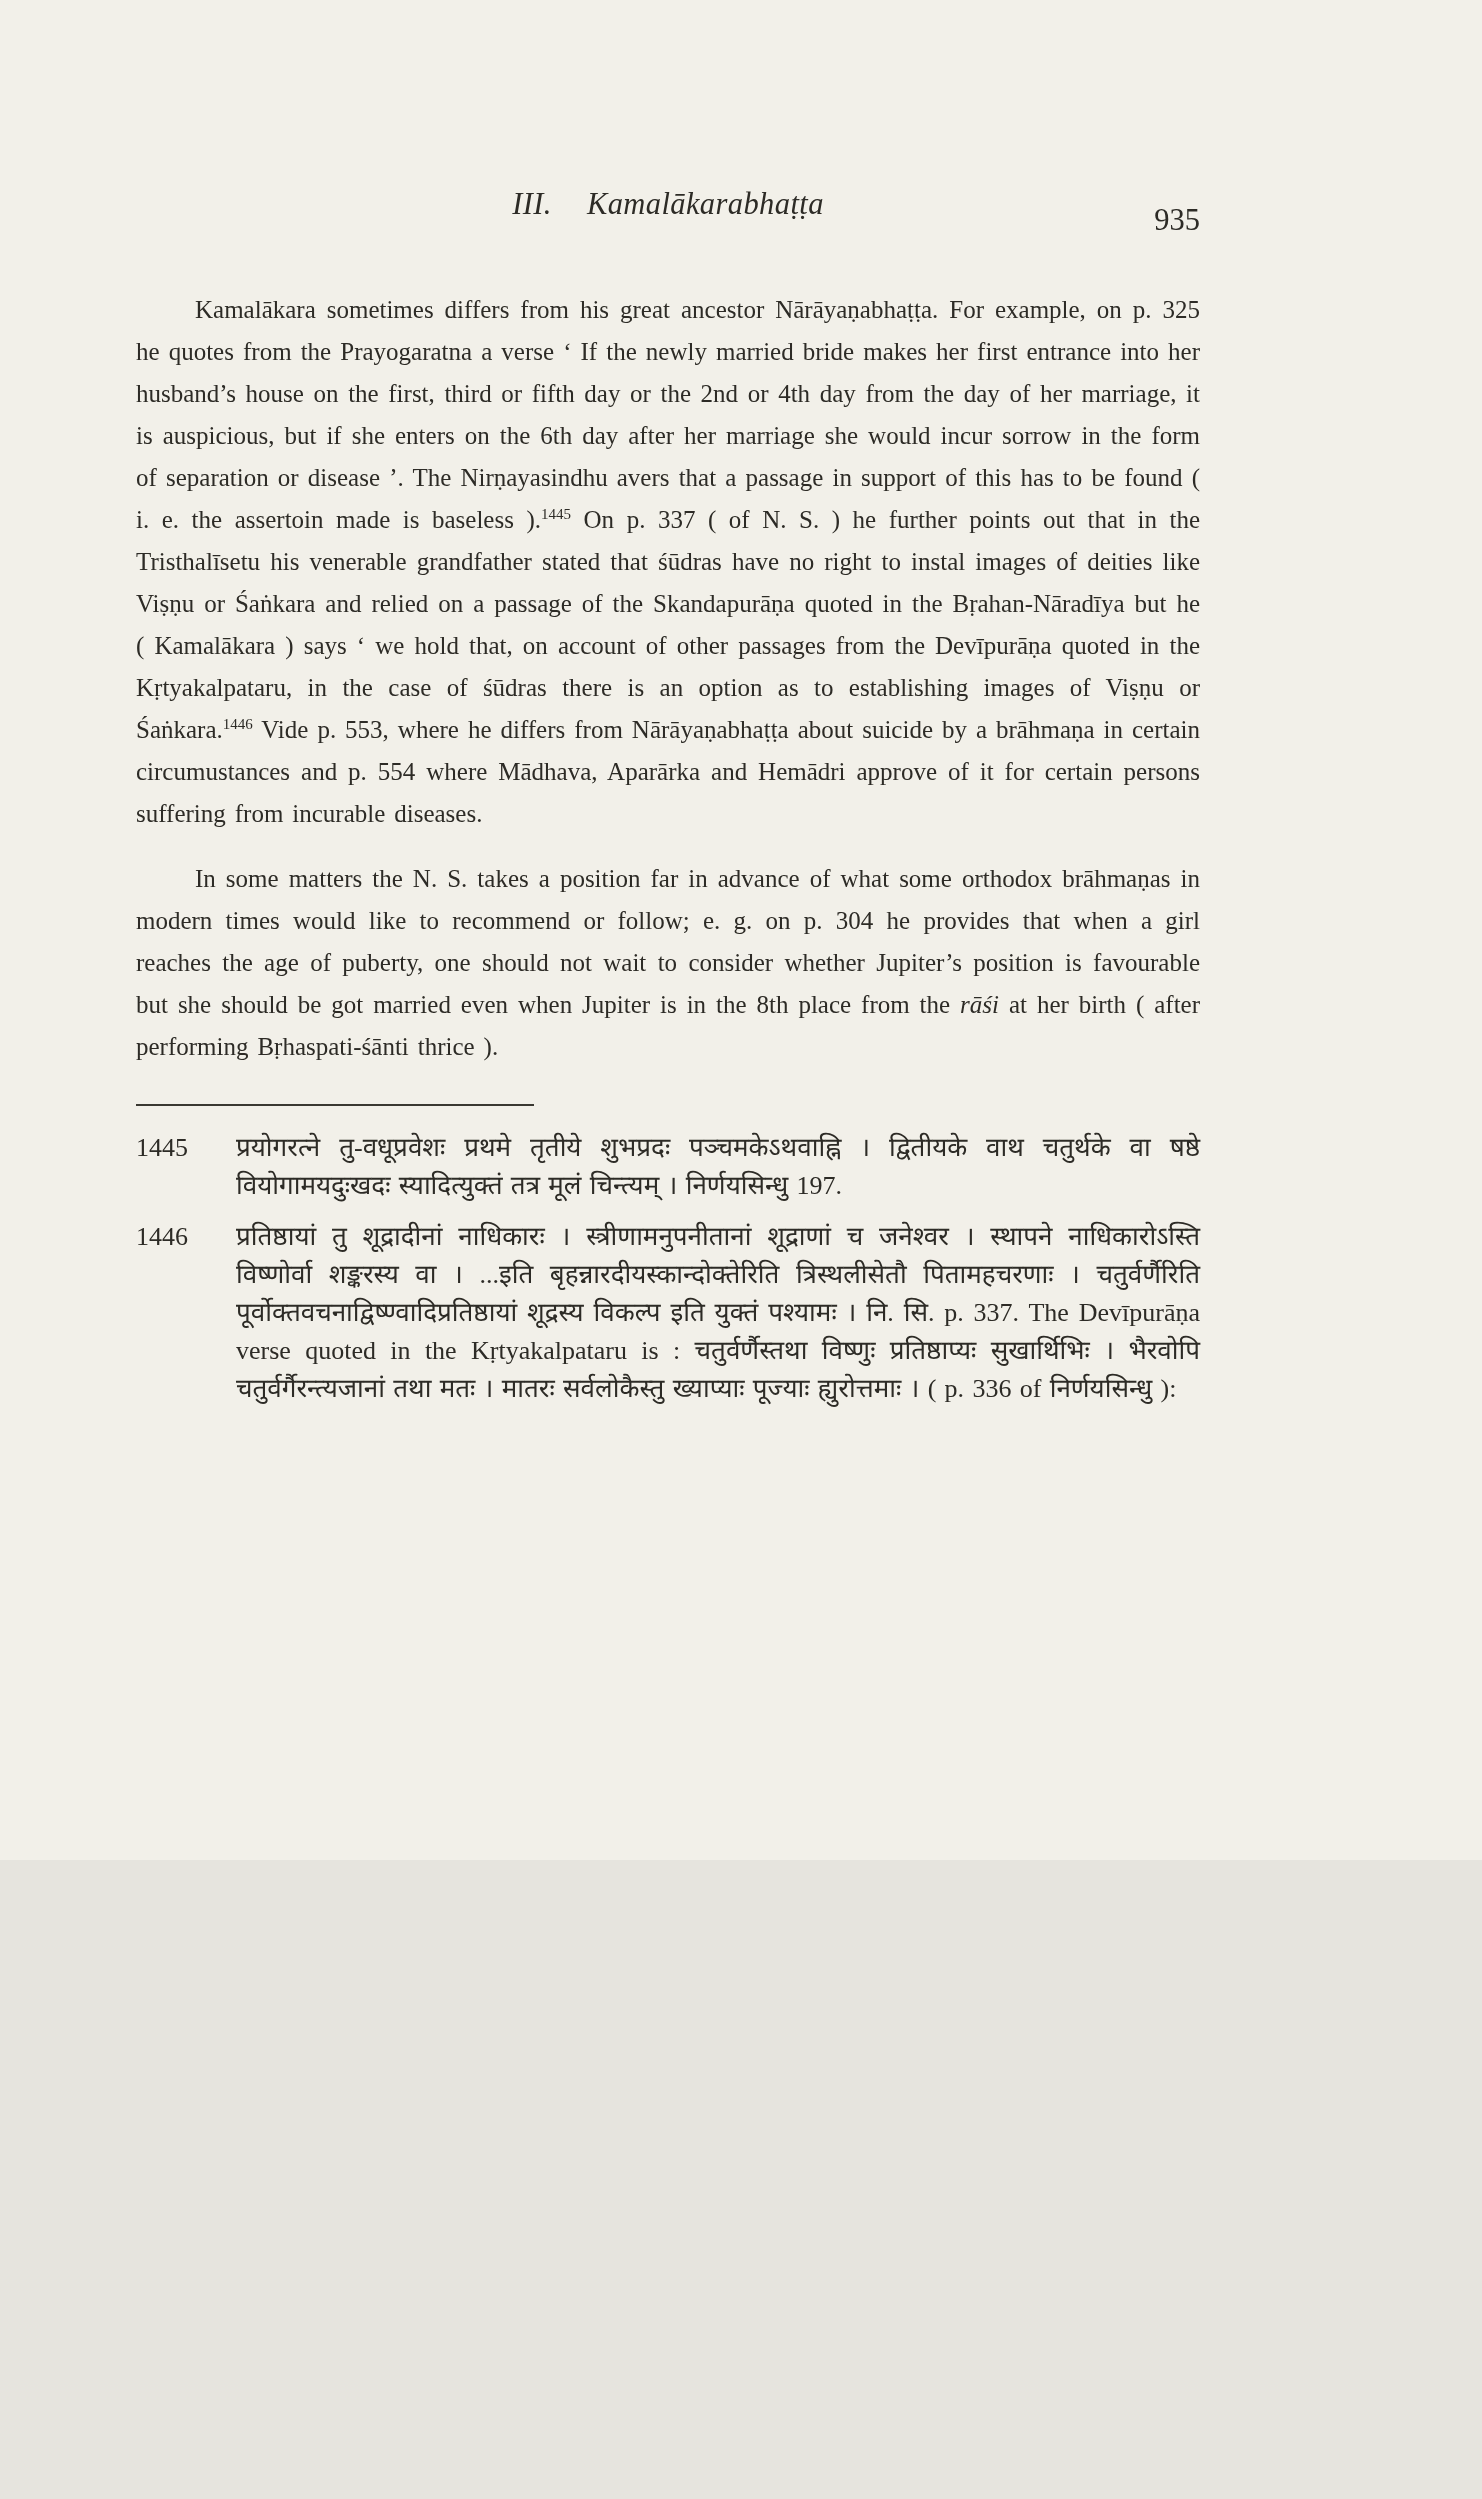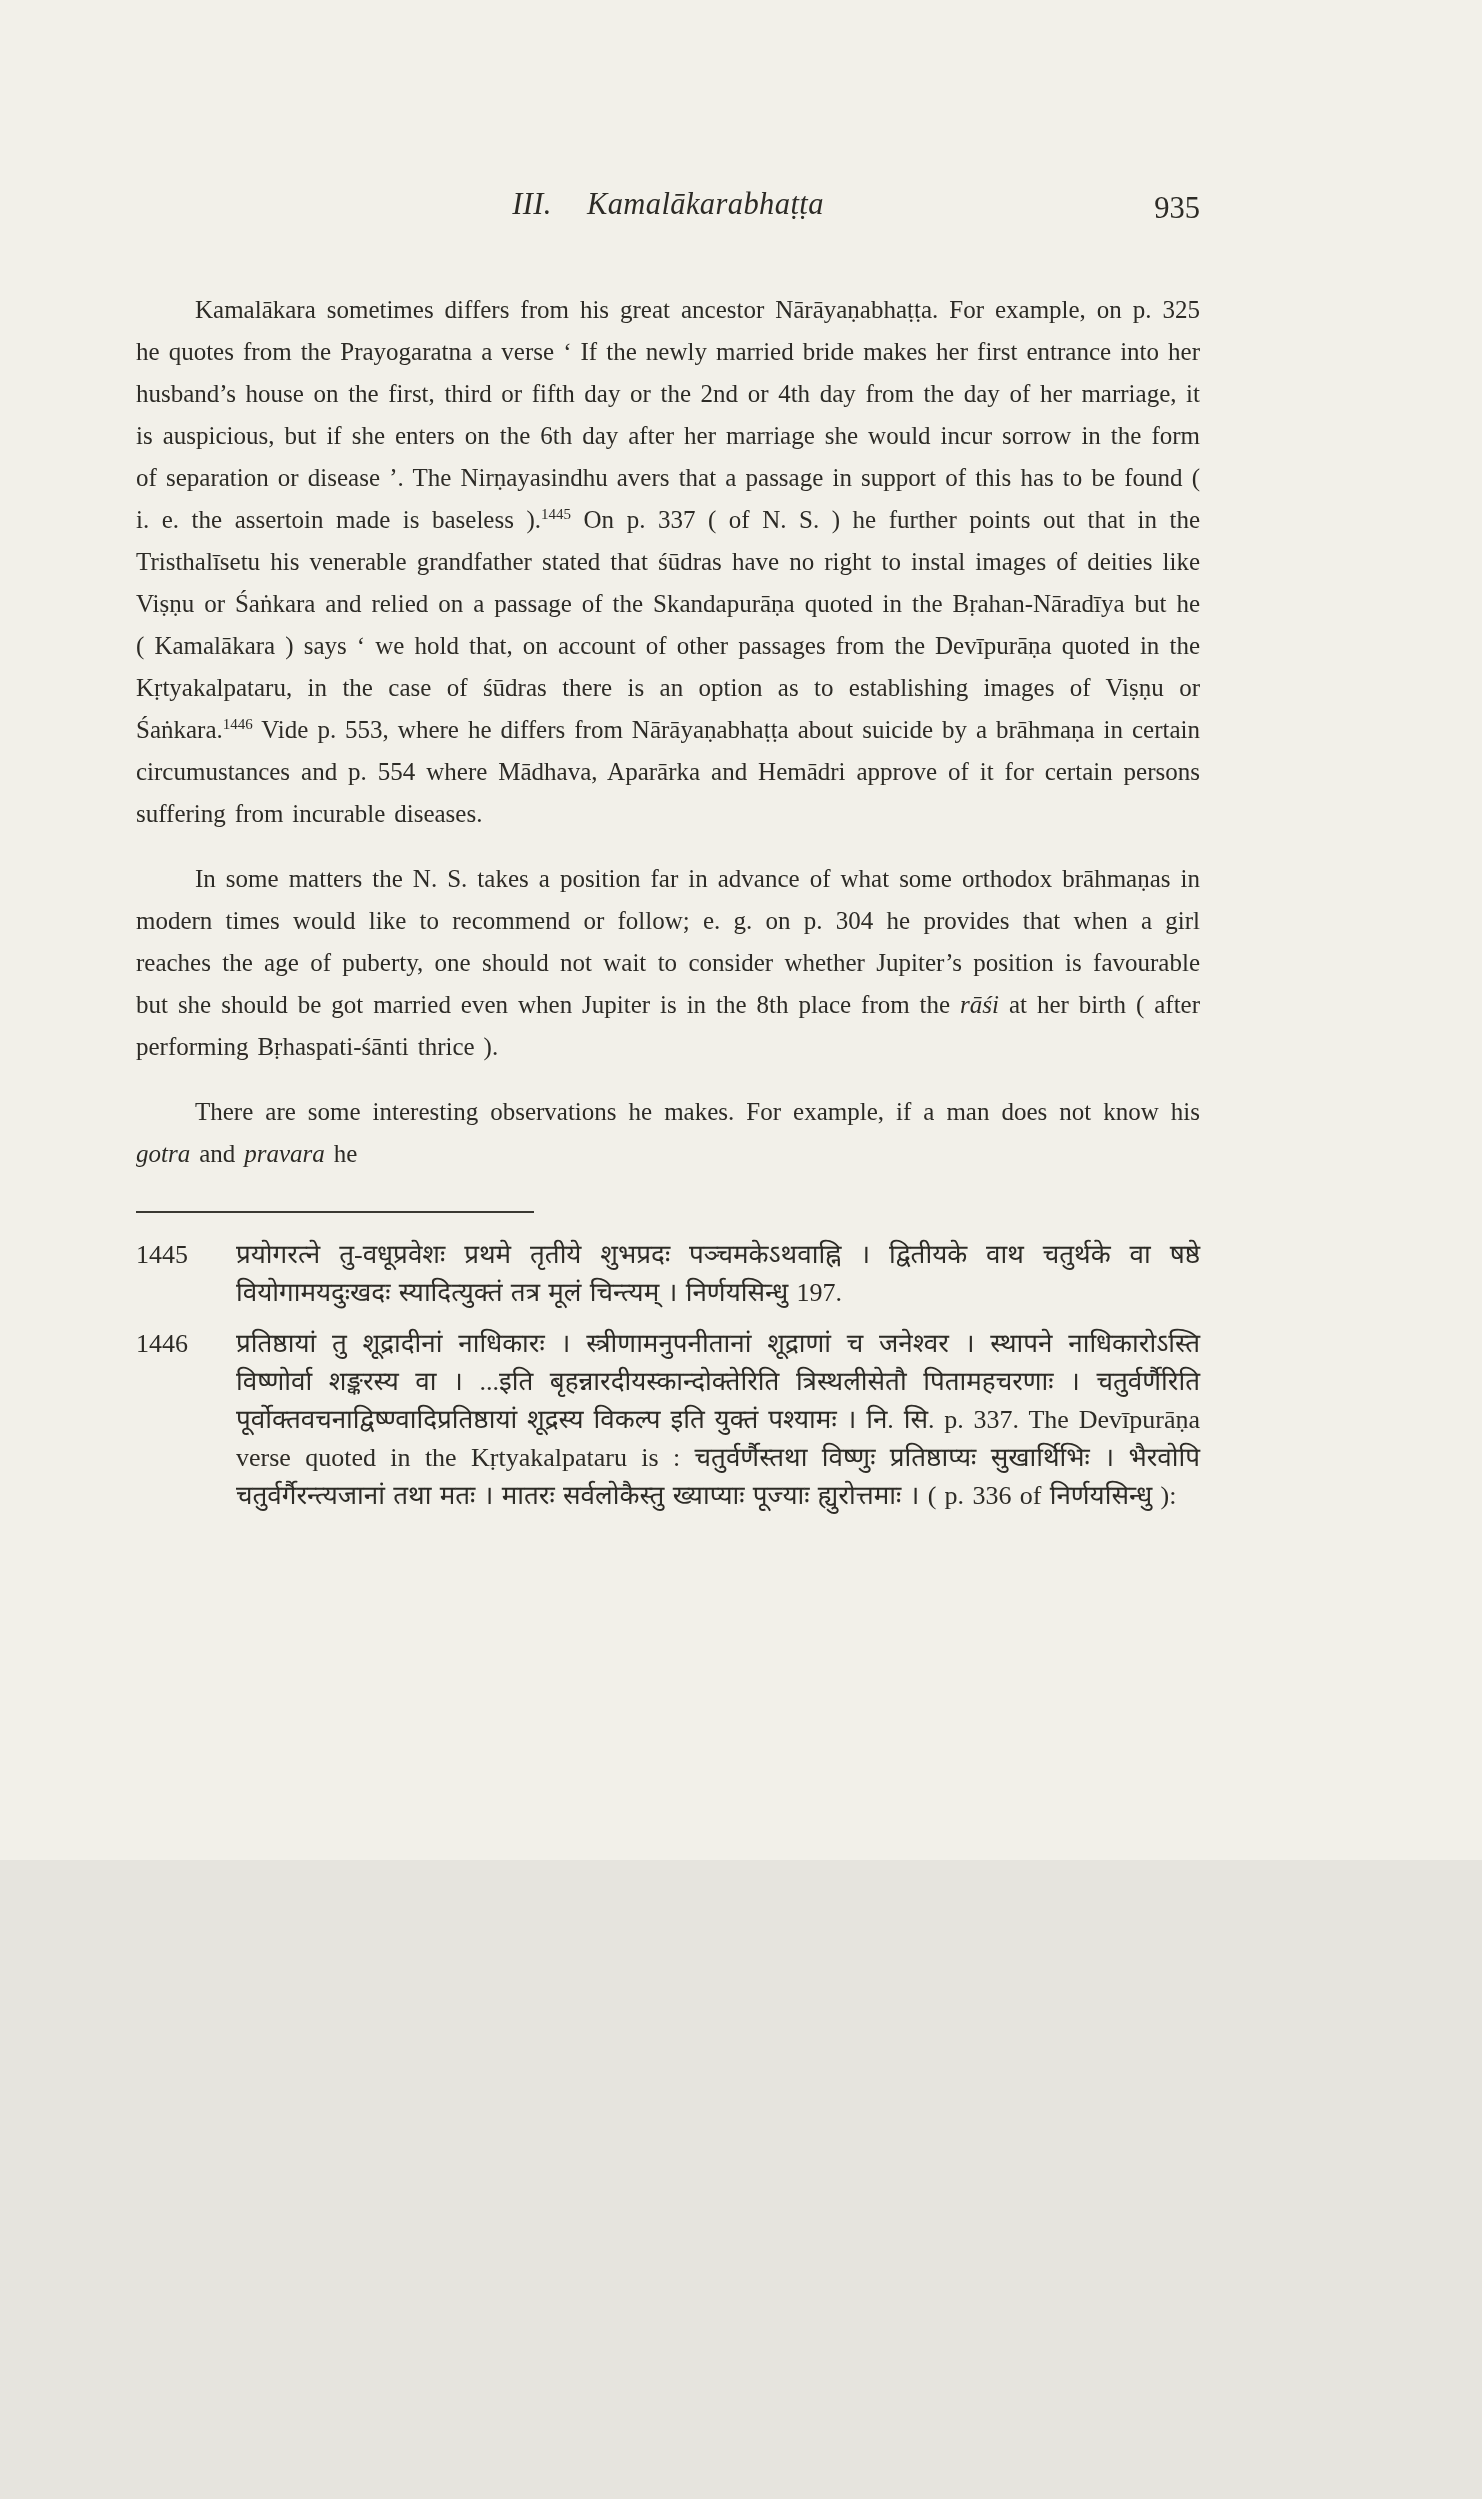--- a/index.html
+++ b/index.html
@@ -37,21 +37,21 @@
   .running-title .chapter {
     font-style: italic;
     margin-right: 27px;
   }
   .running-title .title {
     font-style: italic;
   }
   .page-number {
     position: absolute;
     right: 0;
-    top: 4px;
+    top: 16px;
   }
   .body-text .para {
     margin: 0 0 23px 0;
     font-size: 25px;
     line-height: 42px;
     text-align: justify;
     text-indent: 59px;
     word-spacing: 2.7px;
   }
   .body-text .para:last-child {
@@ -100,21 +100,20 @@
     <span class="running-title">
       <span class="chapter">III.</span>
       <span class="title">Kamalākarabhaṭṭa</span>
     </span>
     <span class="page-number">935</span>
   </header>
 
   <main class="body-text">
       <p class="para"><span class="seg seg-normal">Kamalākara sometimes differs from his great ancestor Nārāyaṇabhaṭṭa. For example, on p. 325 he quotes from the Prayogaratna a verse ‘ If the newly married bride makes her first entrance into her husband’s house on the first, third or fifth day or the 2nd or 4th day from the day of her marriage, it is auspicious, but if she enters on the 6th day after her marriage she would incur sorrow in the form of separation or disease ’. The Nirṇayasindhu avers that a passage in support of this has to be found ( i. e. the assertoin made is baseless ).</span><sup class="seg seg-sup">1445</sup><span class="seg seg-normal"> On p. 337 ( of N. S. ) he further points out that in the Tristhalīsetu his venerable grandfather stated that śūdras have no right to instal images of deities like Viṣṇu or Śaṅkara and relied on a passage of the Skandapurāṇa quoted in the Bṛahan-Nāradīya but he ( Kamalākara ) says ‘ we hold that, on account of other passages from the Devīpurāṇa quoted in the Kṛtyakalpataru, in the case of śūdras there is an option as to establishing images of Viṣṇu or Śaṅkara.</span><sup class="seg seg-sup">1446</sup><span class="seg seg-normal"> Vide p. 553, where he differs from Nārāyaṇabhaṭṭa about suicide by a brāhmaṇa in certain circumustances and p. 554 where Mādhava, Aparārka and Hemādri approve of it for certain persons suffering from incurable diseases.</span></p>
       <p class="para"><span class="seg seg-normal">In some matters the N. S. takes a position far in advance of what some orthodox brāhmaṇas in modern times would like to recommend or follow; e. g. on p. 304 he provides that when a girl reaches the age of puberty, one should not wait to consider whether Jupiter’s position is favourable but she should be got married even when Jupiter is in the 8th place from the </span><i class="seg seg-italic">rāśi</i><span class="seg seg-normal"> at her birth ( after performing Bṛhaspati-śānti thrice ).</span></p>
-      <p class="para"><span class="seg seg-normal">There are some interesting observations he makes. For example, if a man does not know his </span><i class="seg seg-italic">gotra</i><span class="seg seg-normal"> and </span><i class="seg seg-italic">pravara</i><span class="seg seg-normal"> he</span></p>
     </main>
 
   <hr class="footnote-rule">
 
   <section class="footnotes">
       <div class="footnote">
         <span class="fn-num">1445</span>
         <div class="fn-body"><span class="seg seg-devanagari">प्रयोगरत्ने तु-वधूप्रवेशः प्रथमे तृतीये शुभप्रदः पञ्चमकेऽथवाह्नि । द्वितीयके वाथ चतुर्थके वा षष्ठे वियोगामयदुःखदः स्यादित्युक्तं तत्र मूलं चिन्त्यम् । निर्णयसिन्धु 197.</span></div>
       </div>
       <div class="footnote">

